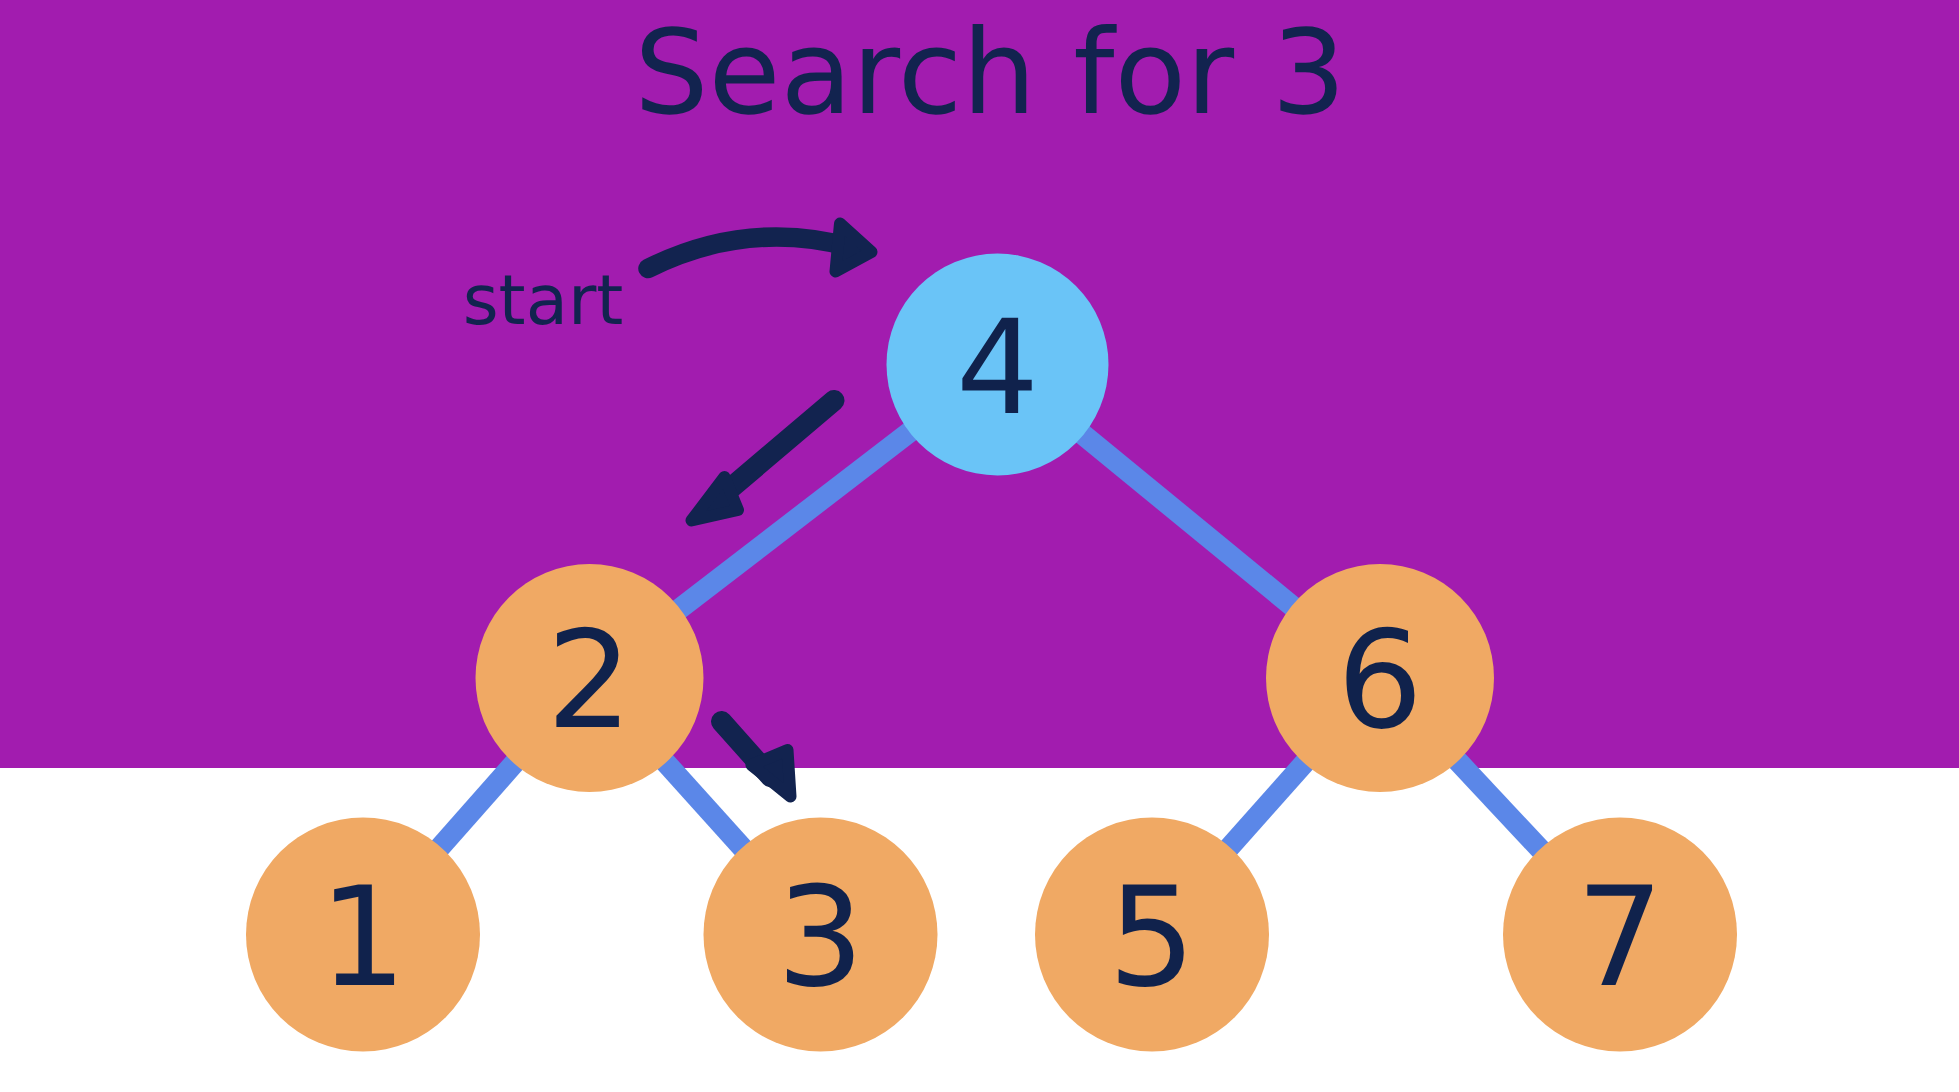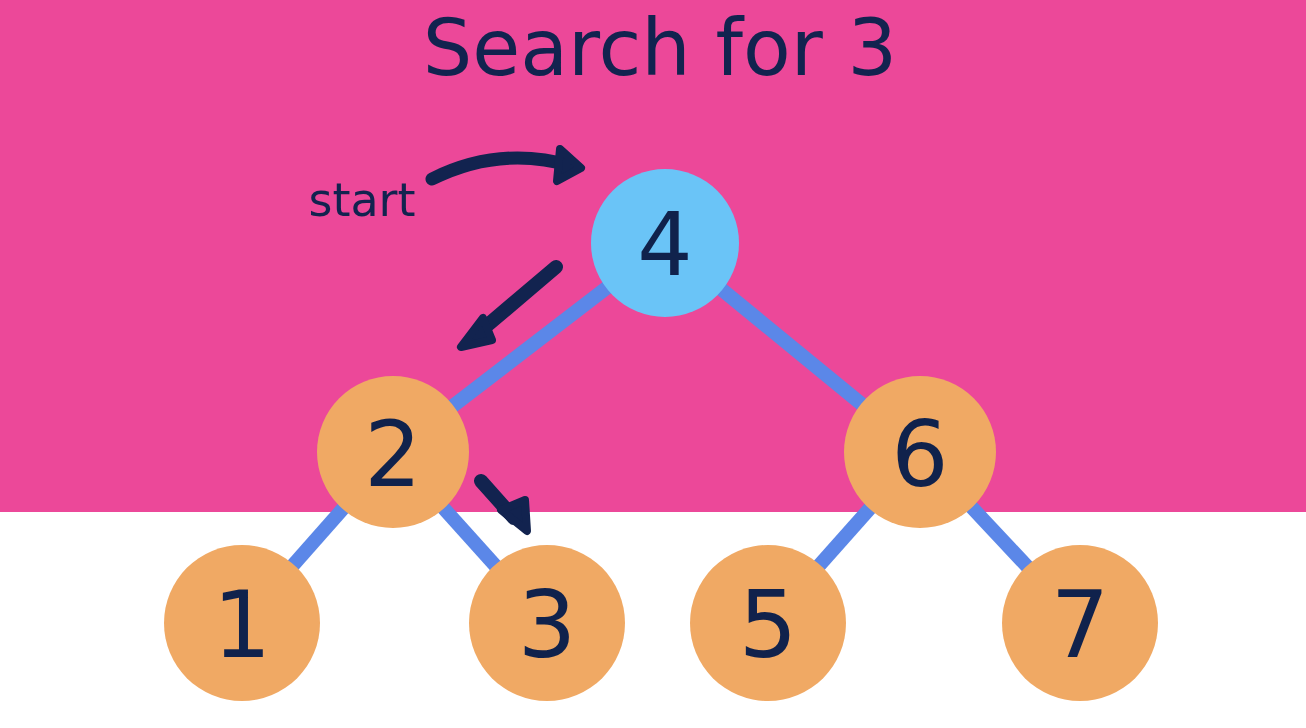--- a/index.html
+++ b/index.html
@@ -10,21 +10,21 @@
   body {
     width: 1306px;
     height: 728px;
     overflow: hidden;
     font-family: "DejaVu Sans", sans-serif;
   }
   #diagram-root {
     position: relative;
     width: 1306px;
     height: 512px;
-    background: #ec4899;
+    background: #a21caf;
   }
   #tree-svg {
     display: block;
     width: 1306px;
     height: 728px;
   }
   .edge-line {
     stroke-linecap: butt;
   }
   .node-label {

